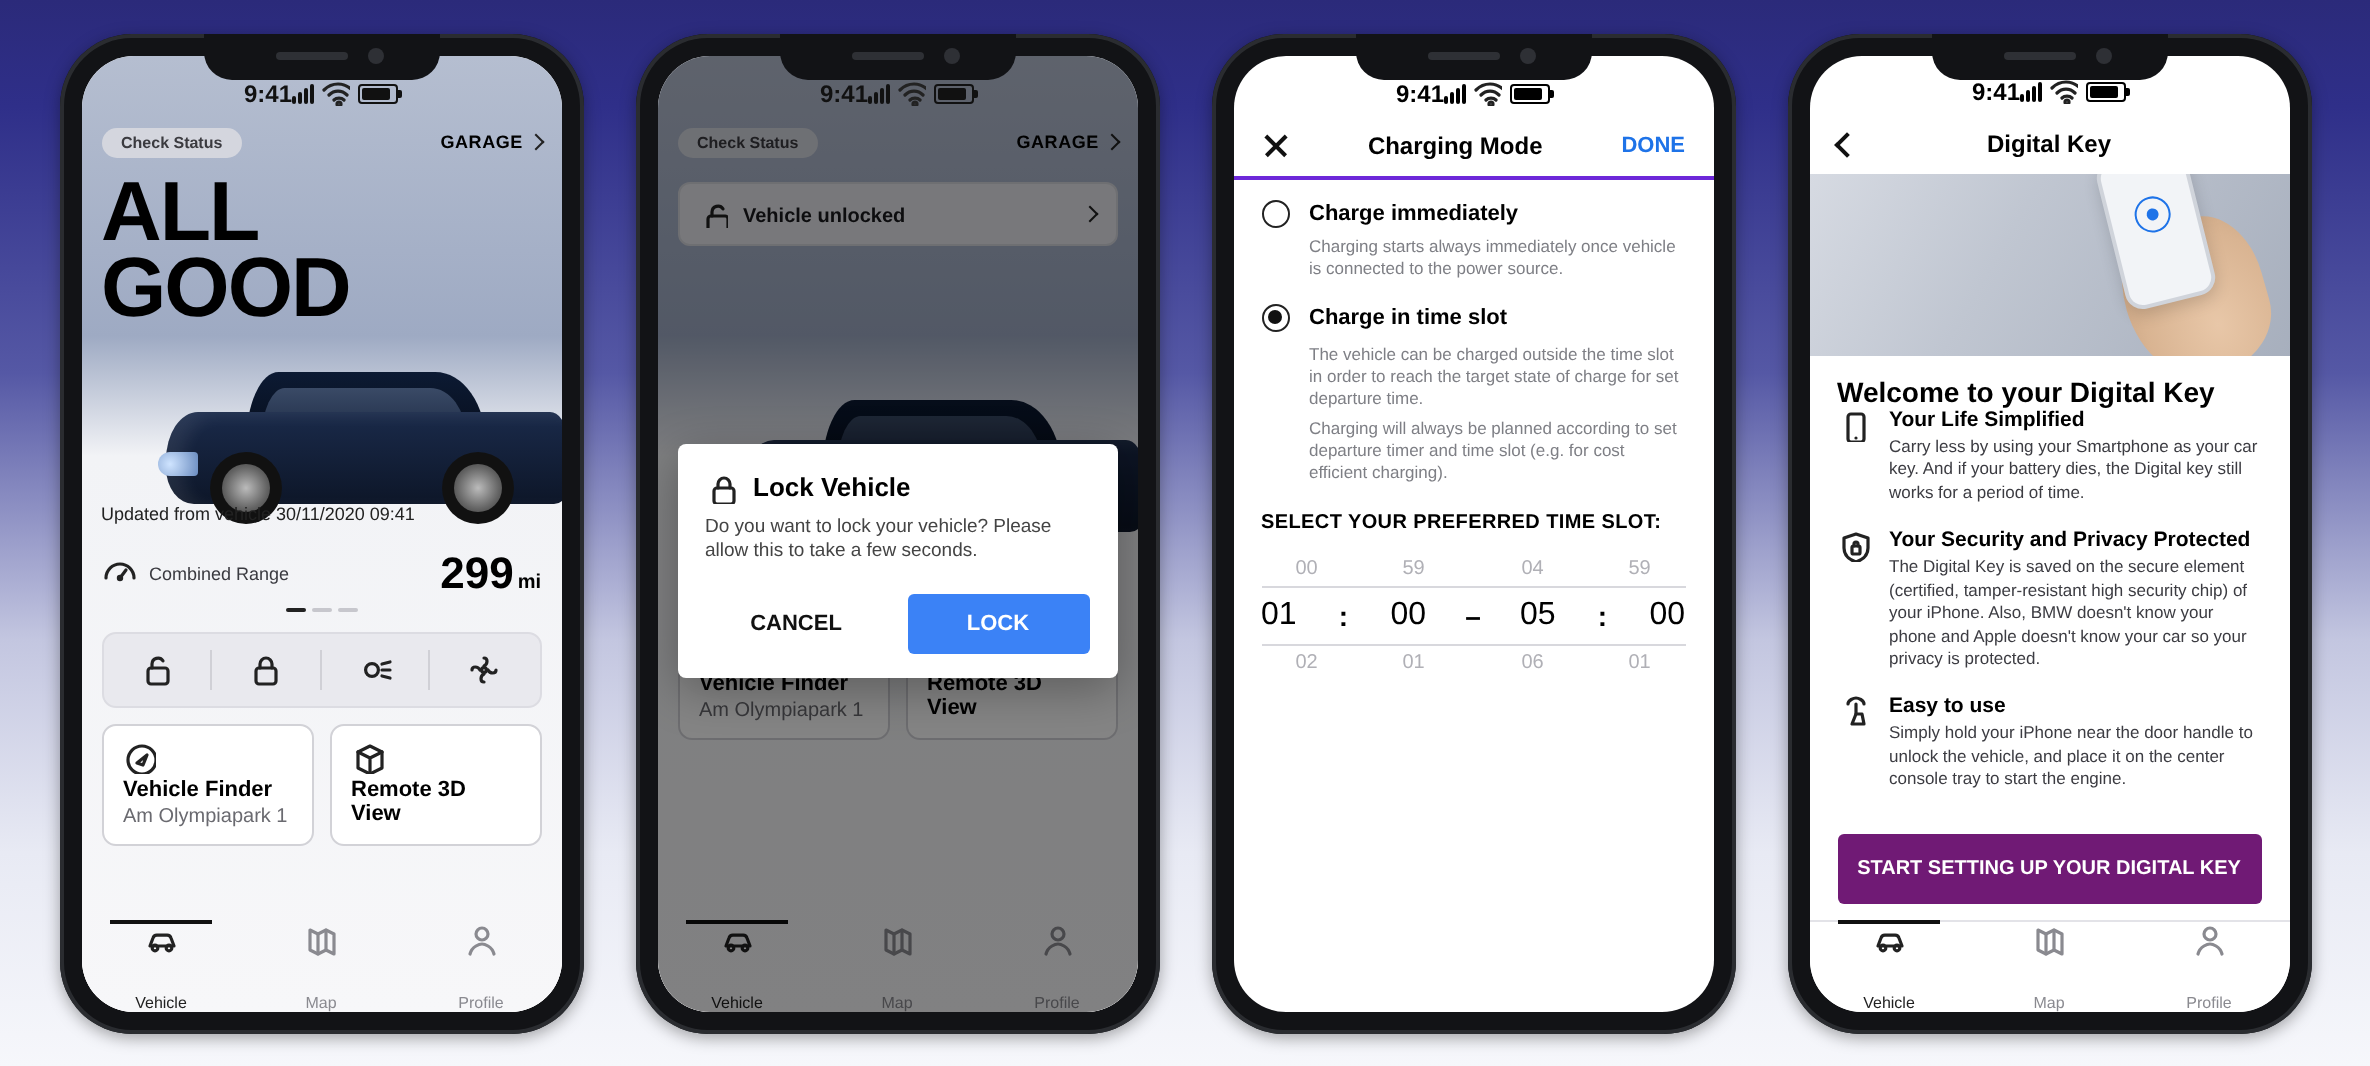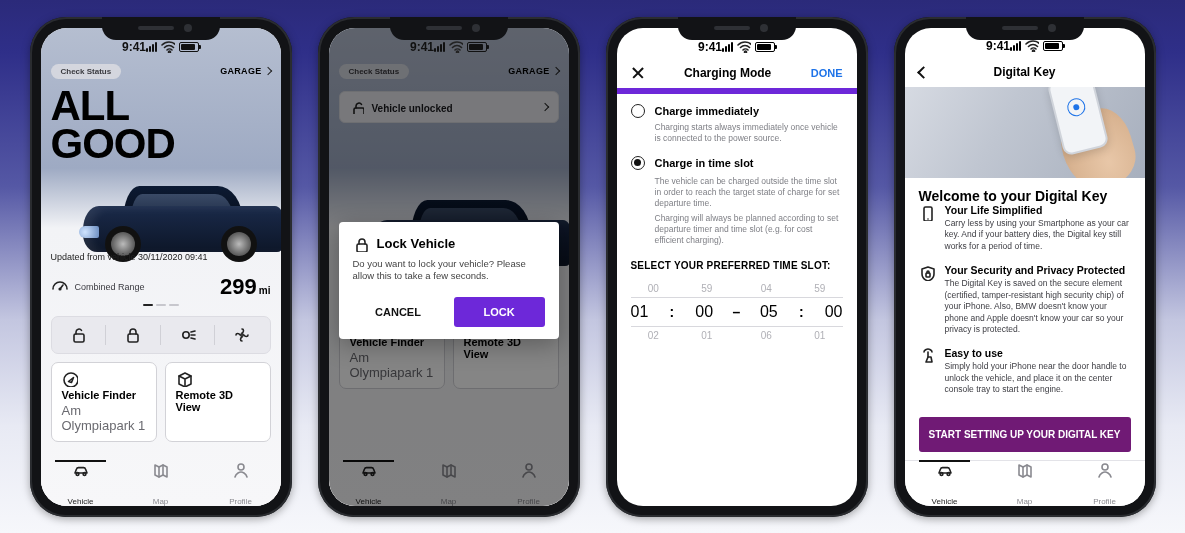--- a/index.html
+++ b/index.html
@@ -115,21 +115,21 @@
   .action-bar .act:not(:last-child)::after{content:"";position:absolute;right:0;top:8px;bottom:8px;width:1px;background:#d0d0d6}
   .ic{width:18px;height:18px;stroke:#222;stroke-width:1.6;fill:none;stroke-linecap:round;stroke-linejoin:round}
 
   .cards-row{display:flex;gap:8px;margin-top:8px}
   .card{
     flex:1;border:1px solid var(--card-border);border-radius:7px;padding:8px 10px;
     background:#fff;display:flex;flex-direction:column;gap:2px;
   }
   .card .ic{width:16px;height:16px}
   .card-title{font-size:11px;font-weight:700;line-height:1.15}
-  .card-sub{font-size:13px;color:#6a6a70}
+  .card-sub{font-size:10px;color:#6a6a70}
 
   .tabbar{
     height:46px;border-top:1px solid #e3e3e8;display:flex;background:#fff;
   }
   .tab{flex:1;display:flex;flex-direction:column;align-items:center;justify-content:center;gap:18px;position:relative}
   .tab.active::before{content:"";position:absolute;top:-1px;left:18%;right:18%;height:2px;background:#111}
   .tab-label{font-size:8px;color:#222}
   .tab.inactive .tab-label{color:#8a8a90}
   .tab.inactive .ic{stroke:#8a8a90}
 
@@ -138,30 +138,30 @@
   .modal{
     position:absolute;left:10px;right:10px;top:194px;z-index:30;background:#fff;border-radius:4px;
     padding:14px 14px 12px;box-shadow:0 6px 24px rgba(0,0,0,.3);
   }
   .modal-head{display:flex;align-items:center;gap:8px;margin-bottom:6px}
   .modal-title{font-size:13px;font-weight:700}
   .modal-body{font-size:9.5px;color:#444;line-height:1.35}
   .modal-actions{display:flex;gap:10px;margin-top:14px;justify-content:flex-end}
   .btn{font-size:11px;font-weight:700;padding:9px 0;border-radius:3px;text-align:center;cursor:pointer}
   .btn.ghost{flex:1;background:transparent;color:#111}
-  .btn.solid{flex:1;background:#6d28d9;color:#fff}
+  .btn.solid{flex:1;background:#3b82f6;color:#fff}
 
   .banner{
     margin-top:12px;background:#e6e7ec;border:1px solid #d4d5db;border-radius:6px;
     padding:8px 10px;display:flex;align-items:center;gap:8px;font-size:10px;font-weight:600;color:#1a1a1e;
     justify-content:space-between;z-index:3;
   }
 
   
-  .nav-row{display:flex;align-items:center;justify-content:space-between;padding:6px 14px 8px;border-bottom:6px solid #6d28d9}
+  .nav-row{display:flex;align-items:center;justify-content:space-between;padding:6px 14px 8px;border-bottom:2px solid #6d28d9}
   .nav-title{font-size:12px;font-weight:700}
   .done{font-size:11px;font-weight:700;color:var(--blue)}
   .close-x{width:14px;height:14px;position:relative}
   .close-x::before,.close-x::after{content:"";position:absolute;left:0;top:6px;width:14px;height:1.6px;background:#111}
   .close-x::before{transform:rotate(45deg)}.close-x::after{transform:rotate(-45deg)}
   .opts{padding:10px 14px 0}
   .opt{margin-bottom:12px}
   .opt-head{display:flex;align-items:center;gap:10px}
   .radio{width:14px;height:14px;border:1.8px solid #222;border-radius:50%;display:flex;align-items:center;justify-content:center}
   .radio.sel::after{content:"";width:7px;height:7px;background:#111;border-radius:50%}

